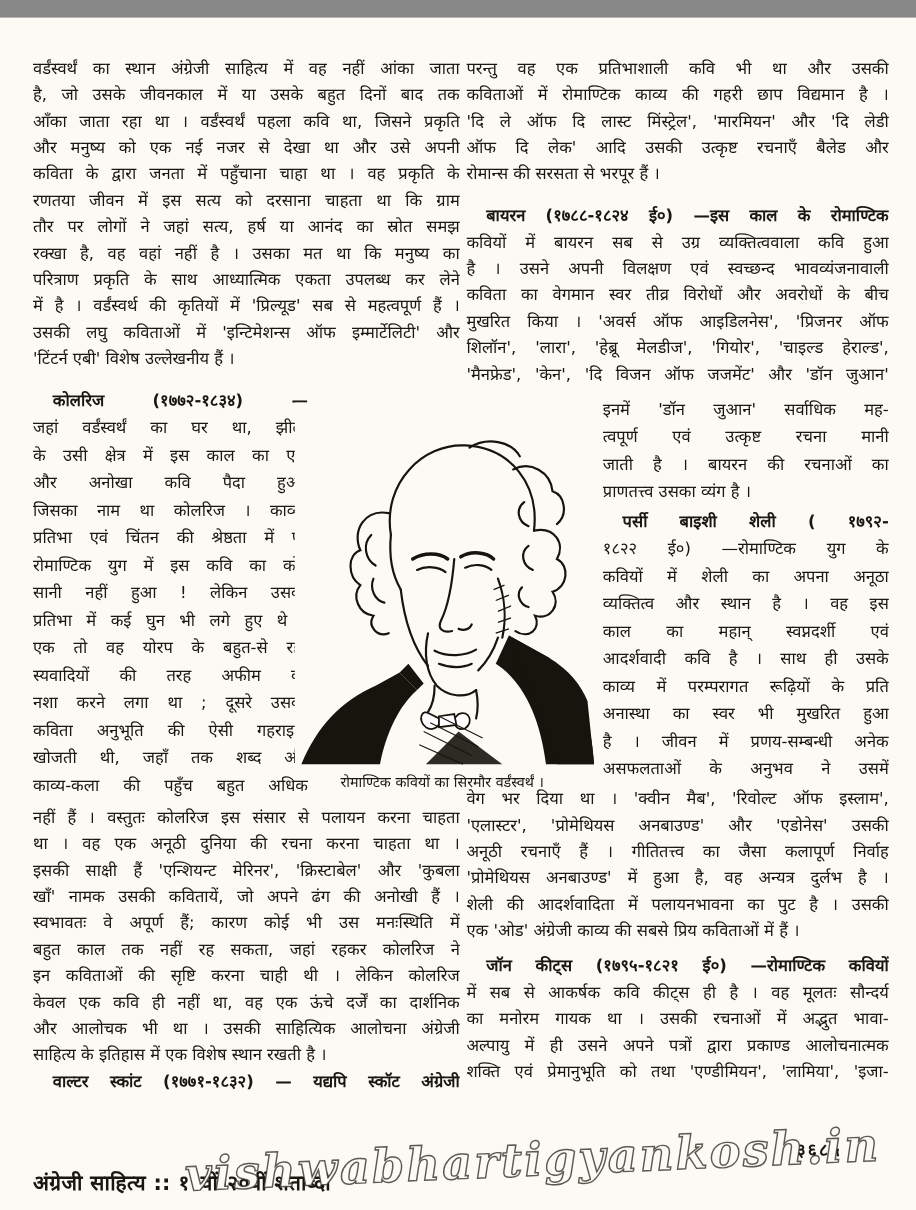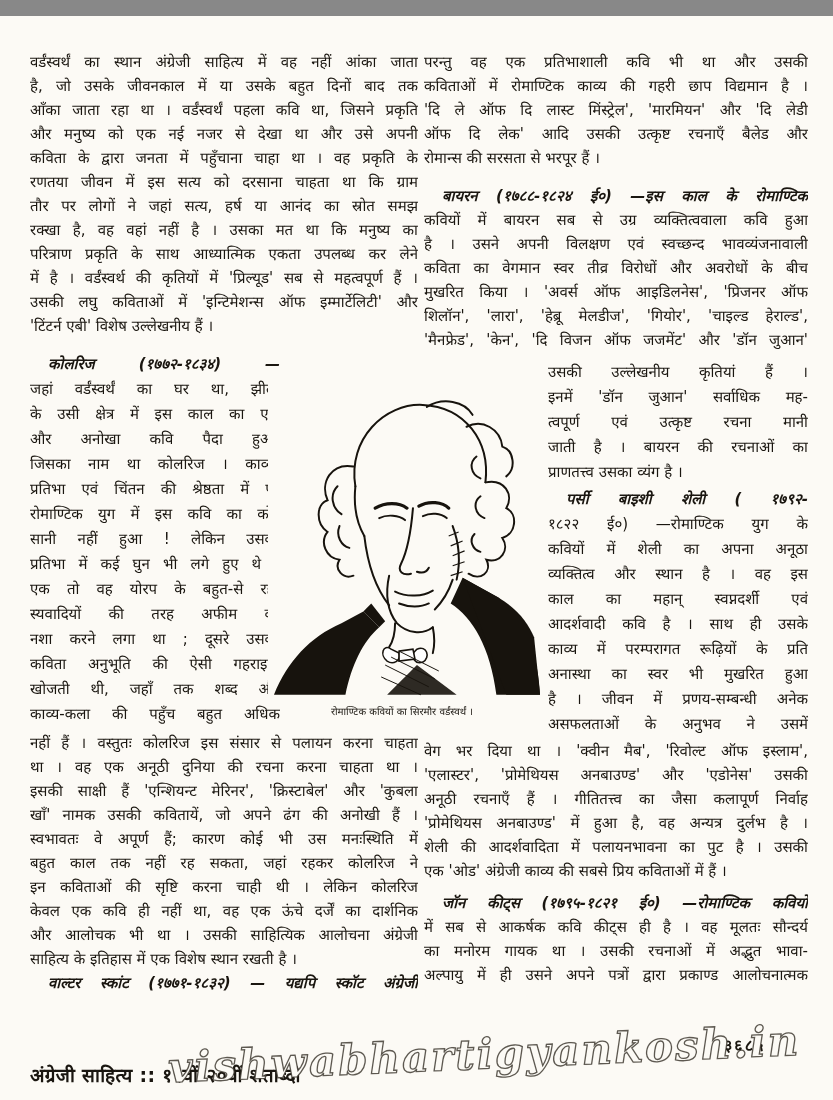--- a/index.html
+++ b/index.html
@@ -20,38 +20,38 @@
   .tline{
     font-size:15px;
     line-height:24px;height:24px;
     overflow:hidden;
     text-align:justify;
     text-align-last:justify;
     white-space:normal;
   }
   .tline.last{text-align-last:left;}
   .block.justify-all .tline.last{text-align-last:justify;}
-  .block.indent .tline.first{text-indent:18px;font-style:italic;}
+  .block.indent .tline.first{text-indent:18px;}
   .block.head .tline.first{font-weight:bold;}
   .narrow .tline{line-height:25px;height:25px;}
   .b-coleridge{width:250px;margin-top:14px;}
   .b-coleridge-full{margin-top:4px;}
   .b-byron{margin-top:14px;}
   .b-byron-narrow{margin-top:8px;margin-left:124px;width:260px;}
   .b-shelley-narrow{margin-top:2px;margin-left:124px;width:260px;}
   .b-shelley-full{margin-top:2px;}
   .b-keats{margin-top:8px;}
   .figure{
     position:absolute;left:268px;top:350px;width:278px;height:330px;
     background:#fcfaf5;
   }
   .figure svg{width:100%;height:100%;display:block;}
   .caption{
     position:absolute;left:260px;top:686px;width:284px;
-    text-align:center;font-size:10px;line-height:20px;
+    text-align:center;font-size:13px;line-height:20px;
   }
   .footer-left{
     position:absolute;left:30px;top:1046px;
     font-size:19px;font-weight:bold;letter-spacing:.3px;
   }
   .page-number{
     position:absolute;left:724px;top:1018px;
     font-size:16px;font-weight:bold;letter-spacing:2px;
   }
   .watermark{
@@ -137,21 +137,20 @@
     <div class="block indent head justify-all b-byron">
         <div class="tline first">बायरन (१७८८-१८२४ ई०) —इस काल के रोमाण्टिक</div>
         <div class="tline">कवियों में बायरन सब से उग्र व्यक्तित्ववाला कवि हुआ</div>
         <div class="tline">है । उसने अपनी विलक्षण एवं स्वच्छन्द भावव्यंजनावाली</div>
         <div class="tline">कविता का वेगमान स्वर तीव्र विरोधों और अवरोधों के बीच</div>
         <div class="tline">मुखरित किया । 'अवर्स ऑफ आइडिलनेस', 'प्रिजनर ऑफ</div>
         <div class="tline">शिलॉन', 'लारा', 'हेब्रू मेलडीज', 'गियोर', 'चाइल्ड हेराल्ड',</div>
         <div class="tline last">'मैनफ्रेड', 'केन', 'दि विजन ऑफ जजमेंट' और 'डॉन जुआन'</div>
       </div>
     <div class="block narrow b-byron-narrow">
-        <div class="tline first">उसकी उल्लेखनीय कृतियां हैं ।</div>
         <div class="tline">इनमें 'डॉन जुआन' सर्वाधिक मह-</div>
         <div class="tline">त्वपूर्ण एवं उत्कृष्ट रचना मानी</div>
         <div class="tline">जाती है । बायरन की रचनाओं का</div>
         <div class="tline last">प्राणतत्त्व उसका व्यंग है ।</div>
       </div>
     <div class="block narrow indent head justify-all b-shelley-narrow">
         <div class="tline first">पर्सी बाइशी शेली ( १७९२-</div>
         <div class="tline">१८२२ ई०) —रोमाण्टिक युग के</div>
         <div class="tline">कवियों में शेली का अपना अनूठा</div>
         <div class="tline">व्यक्तित्व और स्थान है । वह इस</div>
@@ -168,20 +167,21 @@
         <div class="tline">अनूठी रचनाएँ हैं । गीतितत्त्व का जैसा कलापूर्ण निर्वाह</div>
         <div class="tline">'प्रोमेथियस अनबाउण्ड' में हुआ है, वह अन्यत्र दुर्लभ है ।</div>
         <div class="tline">शेली की आदर्शवादिता में पलायनभावना का पुट है । उसकी</div>
         <div class="tline last">एक 'ओड' अंग्रेजी काव्य की सबसे प्रिय कविताओं में हैं ।</div>
       </div>
     <div class="block indent head justify-all b-keats">
         <div class="tline first">जॉन कीट्स (१७९५-१८२१ ई०) —रोमाण्टिक कवियों</div>
         <div class="tline">में सब से आकर्षक कवि कीट्स ही है । वह मूलतः सौन्दर्य</div>
         <div class="tline">का मनोरम गायक था ।  उसकी रचनाओं में अद्भुत भावा-</div>
         <div class="tline">अल्पायु में ही उसने अपने पत्रों द्वारा प्रकाण्ड आलोचनात्मक</div>
+        <div class="tline last">शक्ति एवं प्रेमानुभूति को तथा 'एण्डीमियन', 'लामिया', 'इजा-</div>
       </div>
   </div>
 
   <div class="figure">
     <svg viewBox="0 0 280 330" xmlns="http://www.w3.org/2000/svg" aria-hidden="true">
       <g stroke="#17130d" stroke-width="2" fill="none" stroke-linecap="round">
         <path d="M88,120 C80,72 118,36 156,38 C198,40 224,74 219,116"></path>
         <path d="M88,120 C86,140 90,158 97,170"></path>
         <path d="M86,100 C64,96 52,116 60,134 C48,138 48,158 60,166 C52,176 58,192 72,194 C66,204 76,214 86,210"></path>
         <path d="M70,120 C62,128 64,142 74,148"></path>

